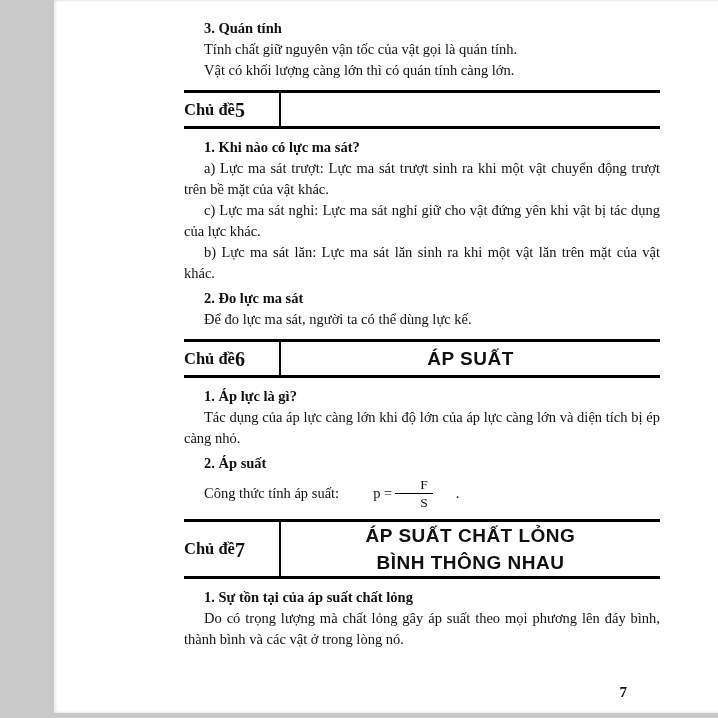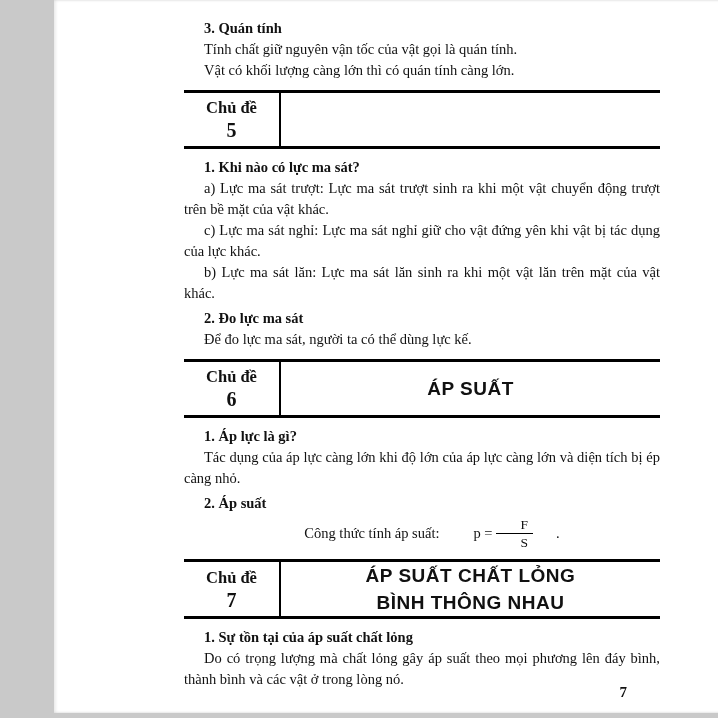--- a/index.html
+++ b/index.html
@@ -53,23 +53,23 @@
     display: flex;
     align-items: stretch;
     border-top: 3px solid #000;
     border-bottom: 3px solid #000;
     margin: 9px 0 8px 0;
   }
   .topic-left {
     width: 95px;
     border-right: 2.5px solid #000;
     display: flex;
-    flex-direction: column;
+    flex-direction: row;
     align-items: center;
-    justify-content: center;
+    justify-content: flex-start;
     padding: 5px 0;
   }
   .topic-label {
     font-weight: bold;
     font-size: 16.5px;
     line-height: 20px;
   }
   .topic-number {
     font-weight: bold;
     font-size: 20px;
@@ -87,21 +87,20 @@
     font-size: 19px;
     line-height: 27px;
     letter-spacing: 0.5px;
     text-align: center;
   }
 
   .formula-line {
     margin: 3px 0 2px 0;
     text-indent: 20px;
     display: block;
-    text-align: center;
   }
   .formula {
     display: inline-flex;
     align-items: center;
     margin-left: 14px;
     font-size: 14.5px;
   }
   .frac {
     display: inline-flex;
     flex-direction: column;

